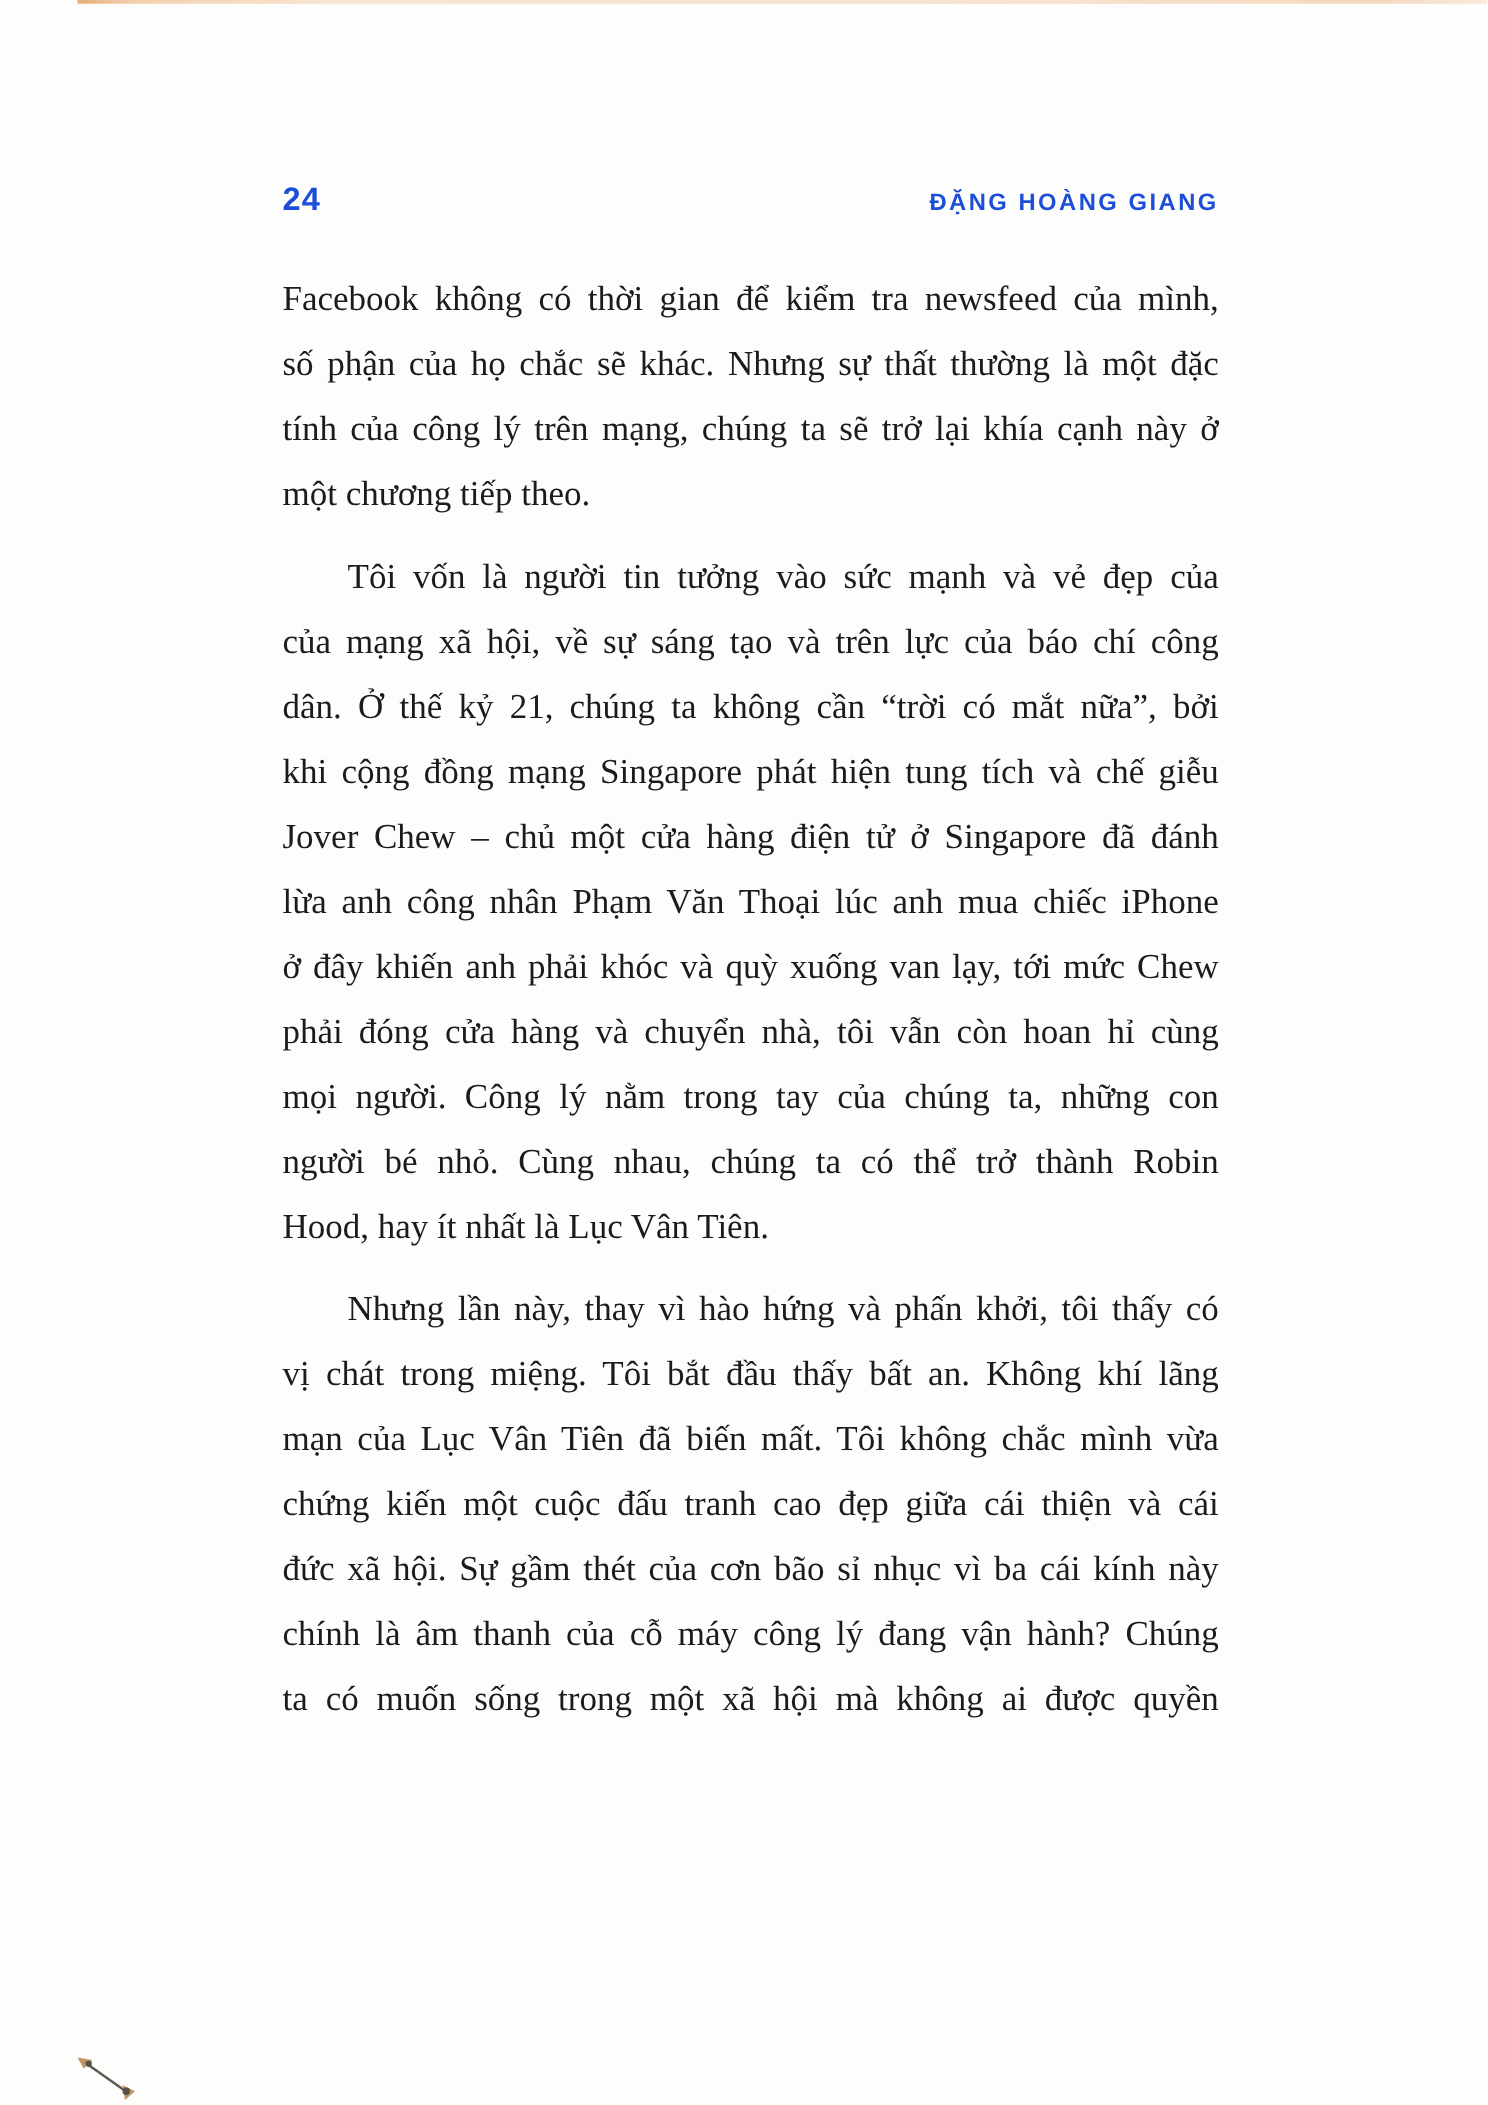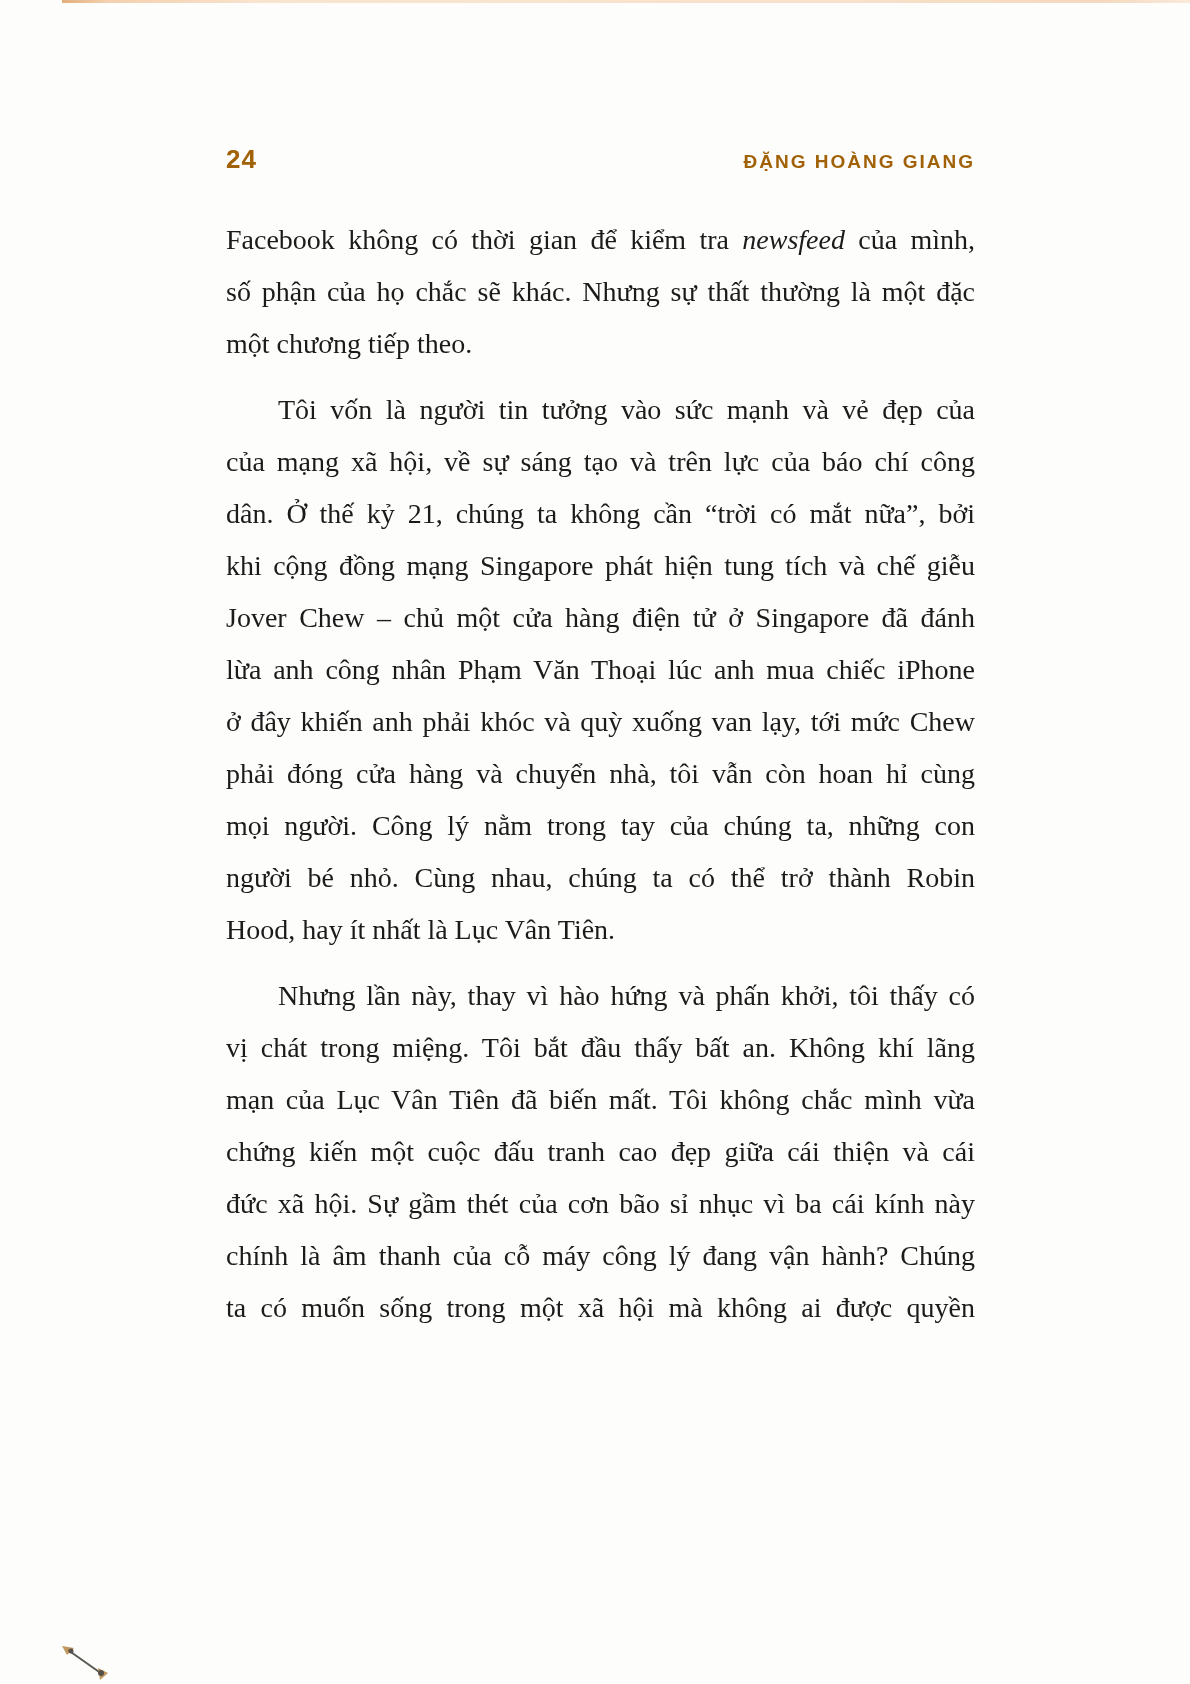--- a/index.html
+++ b/index.html
@@ -13,55 +13,56 @@
   }
   .scan-edge{
     position:absolute;top:0;left:62px;right:0;height:3px;
     background:linear-gradient(to right,#d99450 0%,#f0c194 4%,#f7dcc0 18%,#f5d8ba 70%,#f1ccaa 92%,#f7e3cf 100%);
     opacity:.75;
   }
   .header{
     position:absolute;top:144px;left:226px;right:215px;
     display:flex;justify-content:space-between;align-items:baseline;
     font-family:"Liberation Sans","DejaVu Sans",sans-serif;
-    font-weight:bold;color:#a16207;gap:36px;
+    font-weight:bold;color:#1d4ed8;gap:36px;
   }
   .pagenum{font-size:26px;letter-spacing:1px;}
   .runhead{font-size:19px;letter-spacing:2px;margin-left:29px;}
   .bodytext{
     position:absolute;top:214px;left:226px;width:749px;
     font-size:28px;line-height:52px;
   }
   .line{
     text-align:justify;
     text-align-last:justify;
   }
   .line.endp{text-align-last:left;}
   .para.gap{margin-top:14px;}
   .line.first{text-indent:52px;}
-  .it{font-style:italic;}
+  .it{}
   .pen{position:absolute;left:50px;top:1628px;}
 </style>
 </head>
 <body>
 
 <div class="page">
 
   <div class="scan-edge"></div>
 
   <div class="header">
     <span class="pagenum">24</span>
     <span class="runhead">ĐẶNG HOÀNG GIANG</span>
   </div>
 
   <div class="bodytext">
 
     <div class="para">
       <div class="line"><span>Facebook không có thời gian để kiểm tra </span><span class="it">newsfeed</span><span> của mình,</span></div>
       <div class="line">số phận của họ chắc sẽ khác. Nhưng sự thất thường là một đặc</div>
+      <div class="line">tính của công lý trên mạng, chúng ta sẽ trở lại khía cạnh này ở</div>
       <div class="line endp">một chương tiếp theo.</div>
     </div>
 
     <div class="para gap">
       <div class="line first">Tôi vốn là người tin tưởng vào sức mạnh và vẻ đẹp của</div>
       <div class="line">của mạng xã hội, về sự sáng tạo và trên lực của báo chí công</div>
       <div class="line">dân. Ở thế kỷ 21, chúng ta không cần “trời có mắt nữa”, bởi</div>
       <div class="line">khi cộng đồng mạng Singapore phát hiện tung tích và chế giễu</div>
       <div class="line">Jover Chew – chủ một cửa hàng điện tử ở Singapore đã đánh</div>
       <div class="line">lừa anh công nhân Phạm Văn Thoại lúc anh mua chiếc iPhone</div>

